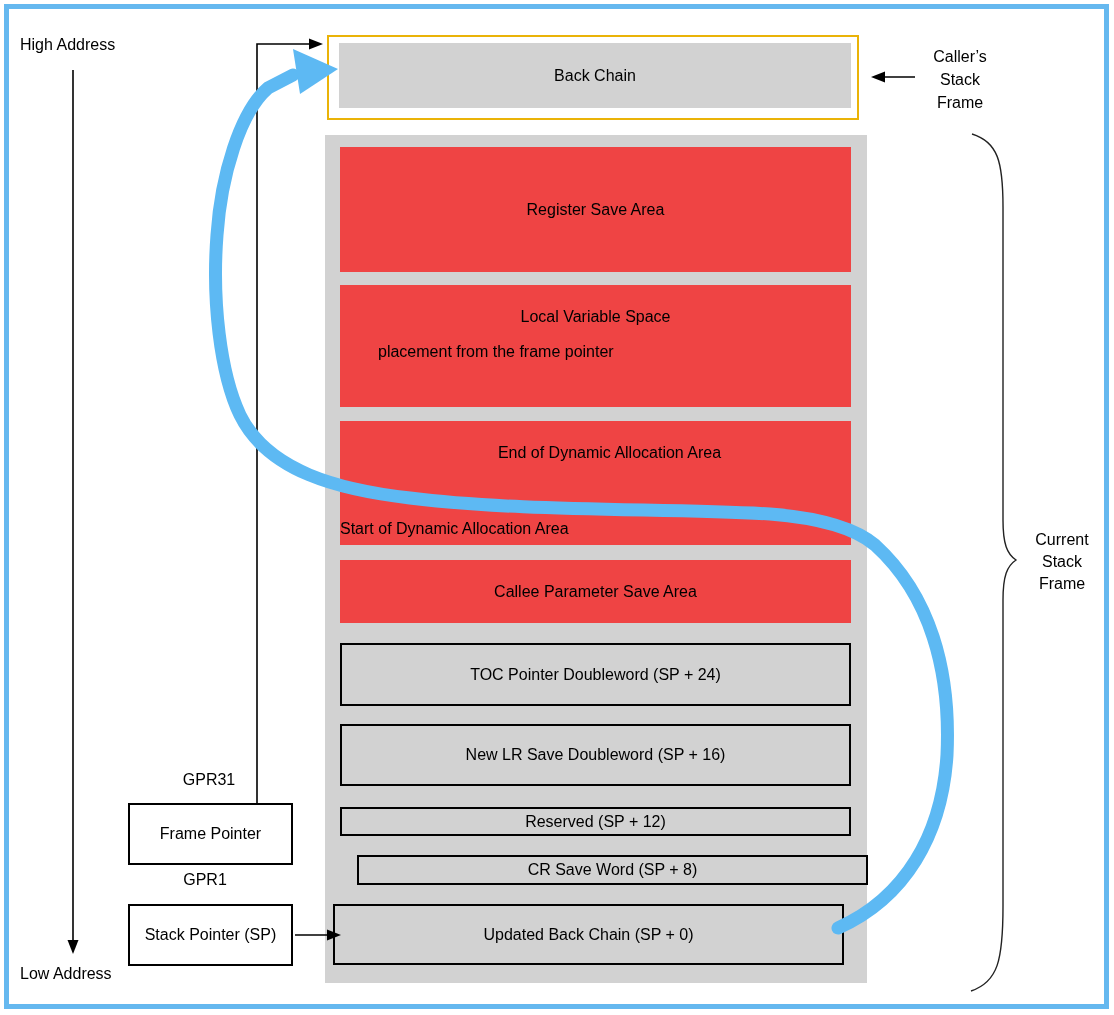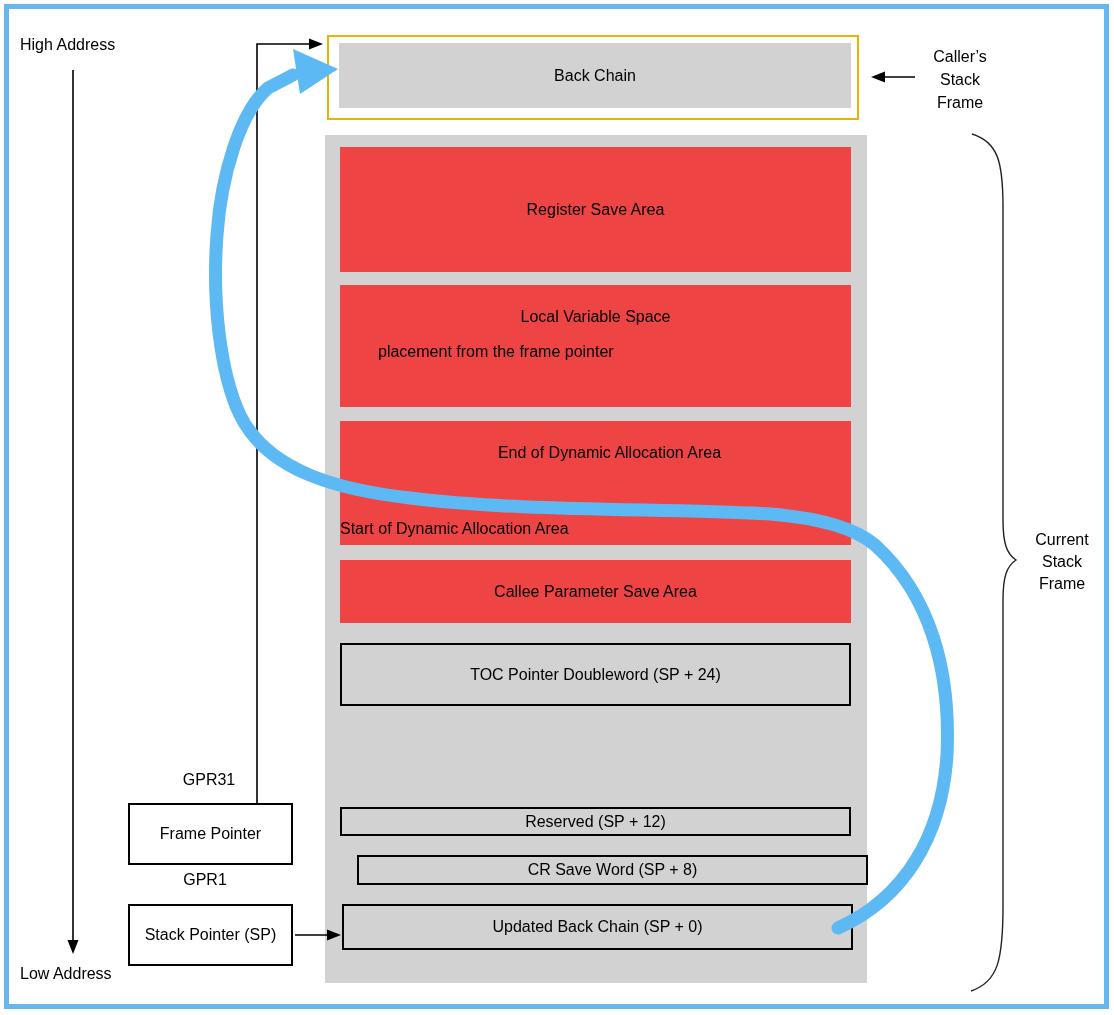--- a/index.html
+++ b/index.html
@@ -69,30 +69,33 @@
     </div>
 
     <div class="wbox cbox" style="left:15px;top:425px;width:511px;height:63px;">
       <span>Callee Parameter Save Area</span>
     </div>
 
     <div class="gbordered cbox" style="left:15px;top:508px;width:511px;height:63px;">
       <span>TOC Pointer Doubleword (SP + 24)</span>
     </div>
 
+    <div class="gbordered cbox" style="left:15px;top:589px;width:511px;height:62px;">
+      <span>New LR Save Doubleword (SP + 16)</span>
+    </div>
 
     <div class="gbordered cbox" style="left:15px;top:672px;width:511px;height:29px;">
       <span>Reserved (SP + 12)</span>
     </div>
 
     <div class="gbordered cbox" style="left:32px;top:720px;width:511px;height:30px;">
       <span>CR Save Word (SP + 8)</span>
     </div>
 
-    <div class="gbordered cbox" style="left:17px;top:769px;width:511px;height:46px;">
+    <div class="gbordered cbox" style="left:8px;top:769px;width:511px;height:61px;">
       <span>Updated Back Chain (SP + 0)</span>
     </div>
   </div>
 
   <svg class="layer" width="1114" height="1015" viewBox="0 0 1114 1015">
 
     <g>
       <line x1="73" y1="70" x2="73" y2="944" stroke="#000" stroke-width="1.6"></line>
       <polygon points="73,954 67.5,940 78.5,940" fill="#000"></polygon>
     </g>

